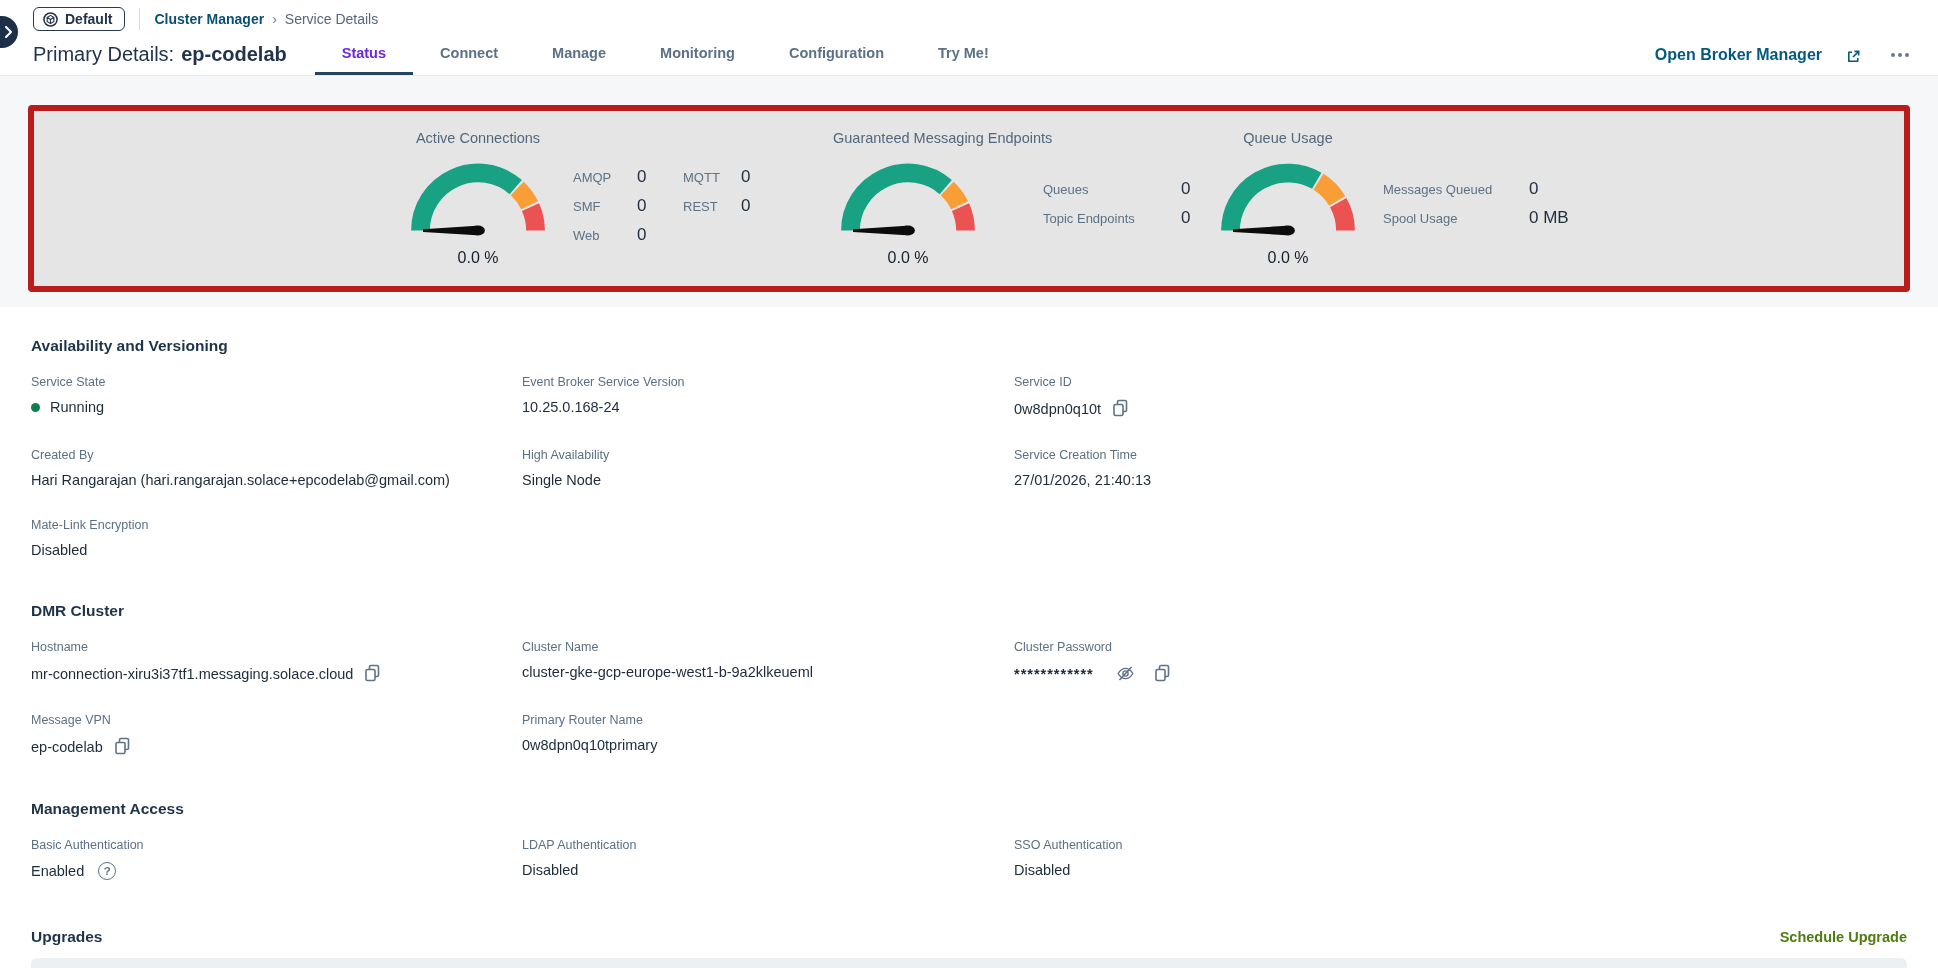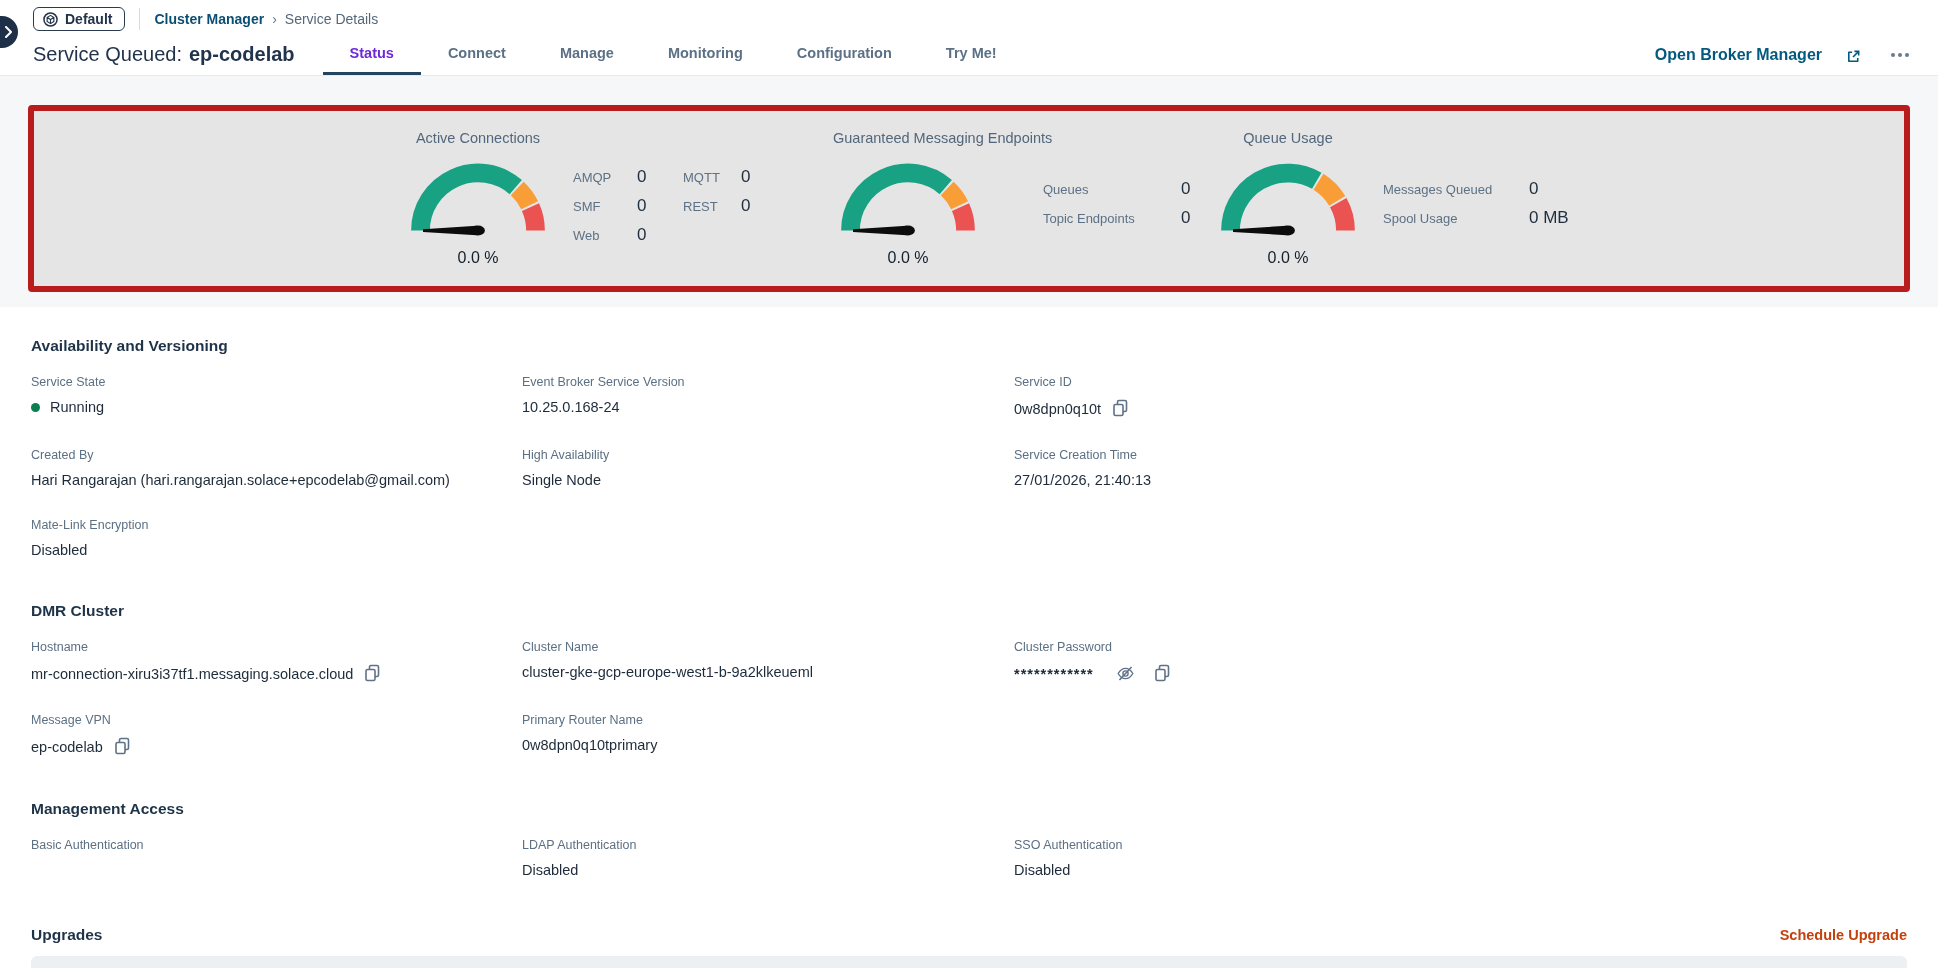--- a/index.html
+++ b/index.html
@@ -63,21 +63,21 @@
   .fvalue { font-size:14.5px; color:#1d2b3a; display:flex; align-items:center; gap:10px; }
   .statedot { width:9px; height:9px; border-radius:50%; background:#0e7d52; display:inline-block; }
   .icon-btn { border:none; background:none; cursor:pointer; display:flex; align-items:center; padding:0; }
   .icon-btn svg { width:19px; height:19px; }
   .pw { letter-spacing:1px; font-weight:700; }
   .help-circle { width:18px; height:18px; border:1.5px solid #5f7286; border-radius:50%; color:#5f7286;
     font-size:11.5px; font-weight:700; display:inline-flex; align-items:center; justify-content:center; }
 
   .upgrades-row { display:flex; align-items:center; margin-top:48px; }
   .upgrades-row .sec-heading { margin-bottom:0; }
-  .schedule-link { margin-left:auto; color:#c2410c; font-size:14.5px; font-weight:700; text-decoration:none; cursor:pointer; }
+  .schedule-link { margin-left:auto; color:#4d7c0f; font-size:14.5px; font-weight:700; text-decoration:none; cursor:pointer; }
   .table-stub { margin-top:12px; height:14px; background:#edf0f3; border-radius:6px 6px 0 0; }
 </style>
 </head>
 <body>
 
 <div id="app">
 
   <header class="topbar">
     <button class="nav-expand">
       <svg viewBox="0 0 12 12">
@@ -94,21 +94,21 @@
       </div>
       <div class="vdiv"></div>
       <nav class="breadcrumb">
         <a>Cluster Manager</a>
         <span class="sep">›</span>
         <span class="cur">Service Details</span>
       </nav>
     </div>
     <div class="row2">
       <h1 class="page-title">
-        <span>Service Queued:</span>
+        <span>Primary Details:</span>
         <b>ep-codelab</b>
       </h1>
       <nav class="tabs">
         <div class="tab active">Status</div>
         <div class="tab">Connect</div>
         <div class="tab">Manage</div>
         <div class="tab">Monitoring</div>
         <div class="tab">Configuration</div>
         <div class="tab">Try Me!</div>
       </nav>
@@ -308,20 +308,24 @@
         </div>
         <div></div>
       </div>
     </section>
 
     <section class="section">
       <h2 class="sec-heading">Management Access</h2>
       <div class="fgrid">
         <div class="field">
           <div class="flabel">Basic Authentication</div>
+          <div class="fvalue">
+            <span>Enabled</span>
+            <span class="help-circle" style="margin-left:4px;">?</span>
+          </div>
         </div>
         <div class="field">
           <div class="flabel">LDAP Authentication</div>
           <div class="fvalue">Disabled</div>
         </div>
         <div class="field">
           <div class="flabel">SSO Authentication</div>
           <div class="fvalue">Disabled</div>
         </div>
       </div>

